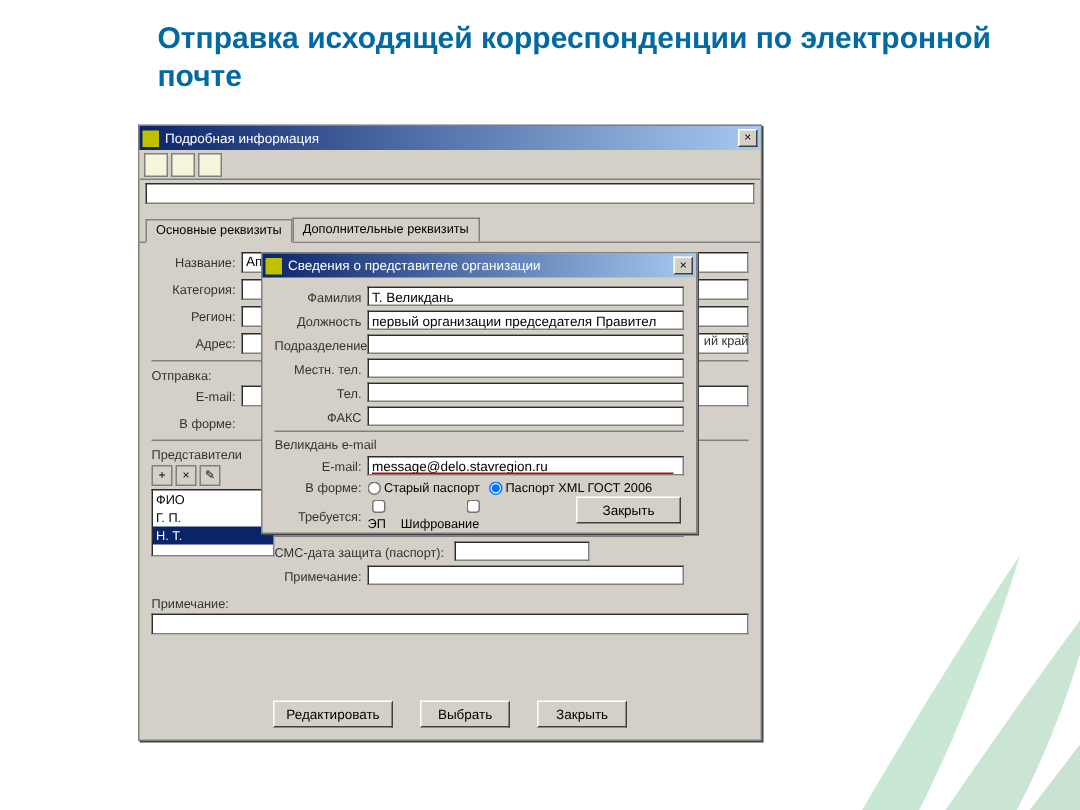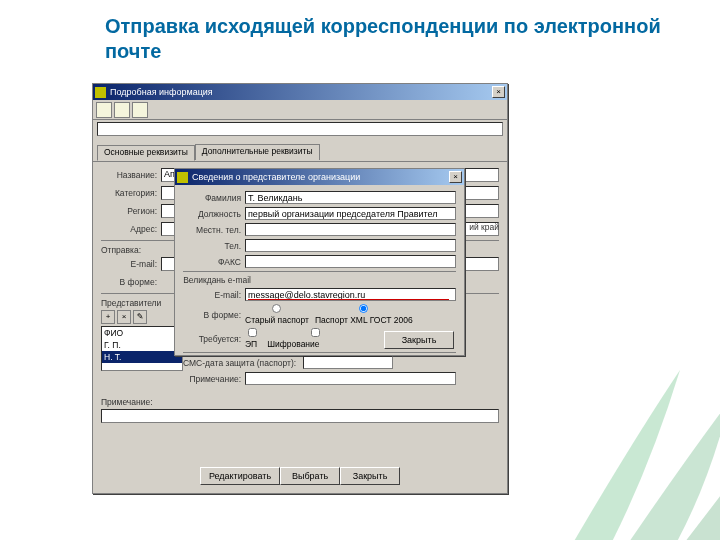--- a/index.html
+++ b/index.html
@@ -17,42 +17,42 @@
   .titlebar .ticon { width: 11px; height: 11px; background: #c0c000; margin-right: 4px; }
   .titlebar .ttxt { flex: 1; white-space: nowrap; overflow: hidden; }
   .titlebar .tbtn { width: 13px; height: 12px; background: #d4d0c8; border: 1px solid #fff; border-right-color: #404040; border-bottom-color: #404040; margin-left: 1px; font-size: 8px; line-height: 9px; text-align: center; color: #000; font-family: Arial; }
 
   .toolbar { height: 20px; background: #d4d0c8; border-bottom: 1px solid #808080; display: flex; align-items: center; padding: 0 3px; gap: 2px; }
   .toolbar .tb { width: 16px; height: 16px; background: #f5f5dc; border: 1px solid #808080; }
 
   .addr { height: 18px; display: flex; align-items: center; padding: 2px 4px; gap: 3px; }
   .addr input { flex: 1; height: 14px; border: 1px inset #808080; background: #fff; font-size: 9px; padding: 0 2px; }
 
-  .tabs { height: 18px; display: flex; align-items: flex-start; padding: 0 4px; gap: 0; border-bottom: 1px solid #808080; margin-top: 6px; }
+  .tabs { height: 18px; display: flex; align-items: center; padding: 0 4px; gap: 0; border-bottom: 1px solid #808080; margin-top: 6px; }
   .tab { height: 16px; padding: 1px 6px; background: #d4d0c8; border: 1px solid #808080; border-bottom: none; font-size: 8.5px; }
   .tab.active { background: #d4d0c8; border-bottom: 1px solid #d4d0c8; position: relative; top: 1px; }
 
   .body { padding: 6px 8px; position: relative; height: calc(100% - 16px - 20px - 18px - 24px); overflow: hidden; }
   .row { display: flex; align-items: center; margin-bottom: 4px; gap: 4px; }
   .lbl { width: 56px; text-align: right; font-size: 8.5px; color: #333; }
   .inp { flex: 1; height: 14px; background: #fff; border: 1px inset #808080; font-size: 9px; padding: 0 2px; }
   .group-lbl { font-size: 8.5px; color: #333; margin: 4px 0 2px 0; }
   .sep { height: 1px; background: #808080; margin: 3px 0; }
 
-  .bot-btns { position: absolute; bottom: 6px; left: 0; right: 0; height: 20px; display: flex; justify-content: center; padding: 0 10px; }
+  .bot-btns { position: absolute; bottom: 6px; left: 0; right: 0; height: 20px; display: flex; justify-content: center; gap: 18px; padding: 0 10px; }
   .btn95 { height: 18px; padding: 0 8px; font-size: 9px; background: #d4d0c8; border: 1px solid #fff; border-right-color: #404040; border-bottom-color: #404040; text-align: center; line-height: 16px; min-width: 60px; }
 
   
   .child { left: 174px; top: 168px; width: 291px; height: 188px; z-index: 5; }
   .child .body2 { padding: 6px 8px 30px 8px; position: relative; height: calc(100% - 16px); }
   .crow { display: flex; align-items: center; margin-bottom: 3px; }
   .clbl { width: 62px; text-align: right; font-size: 8.5px; color: #333; padding-right: 4px; }
   .cinp { flex: 1; height: 13px; background: #fff; border: 1px inset #808080; font-size: 9px; padding: 0 2px; line-height: 13px; overflow: hidden; white-space: nowrap; }
   .child .close-row { position: absolute; bottom: 6px; right: 10px; }
-  .radio { display: inline-flex; align-items: center; gap: 2px; font-size: 8.5px; flex-direction: column; }
+  .radio { display: inline-flex; align-items: center; gap: 2px; font-size: 8.5px; }
   .radio input { width: 9px; height: 9px; }
   .chk { display: inline-flex; align-items: flex-end; gap: 2px; font-size: 8.5px; flex-direction: column; }
   .chk input { width: 9px; height: 9px; }
   .underline-red { position: relative; }
   .underline-red::after { content: ""; position: absolute; left: 2px; right: 6px; bottom: 0px; height: 1px; background: #c00; }
 
   
   .peek { position: absolute; right: 8px; font-size: 8.5px; color: #333; }
 
   
@@ -161,20 +161,24 @@
   <div class="body2">
     <div class="crow">
         <div class="clbl">Фамилия</div>
         <div class="cinp">Т. Великдань</div>
       </div>
     <div class="crow">
         <div class="clbl">Должность</div>
         <div class="cinp">первый организации председателя Правител</div>
       </div>
     <div class="crow">
+        <div class="clbl">Подразделение</div>
+        <div class="cinp"></div>
+      </div>
+    <div class="crow">
         <div class="clbl">Местн. тел.</div>
         <div class="cinp"></div>
       </div>
     <div class="crow">
         <div class="clbl">Тел.</div>
         <div class="cinp"></div>
       </div>
     <div class="crow">
         <div class="clbl">ФАКС</div>
         <div class="cinp"></div>

